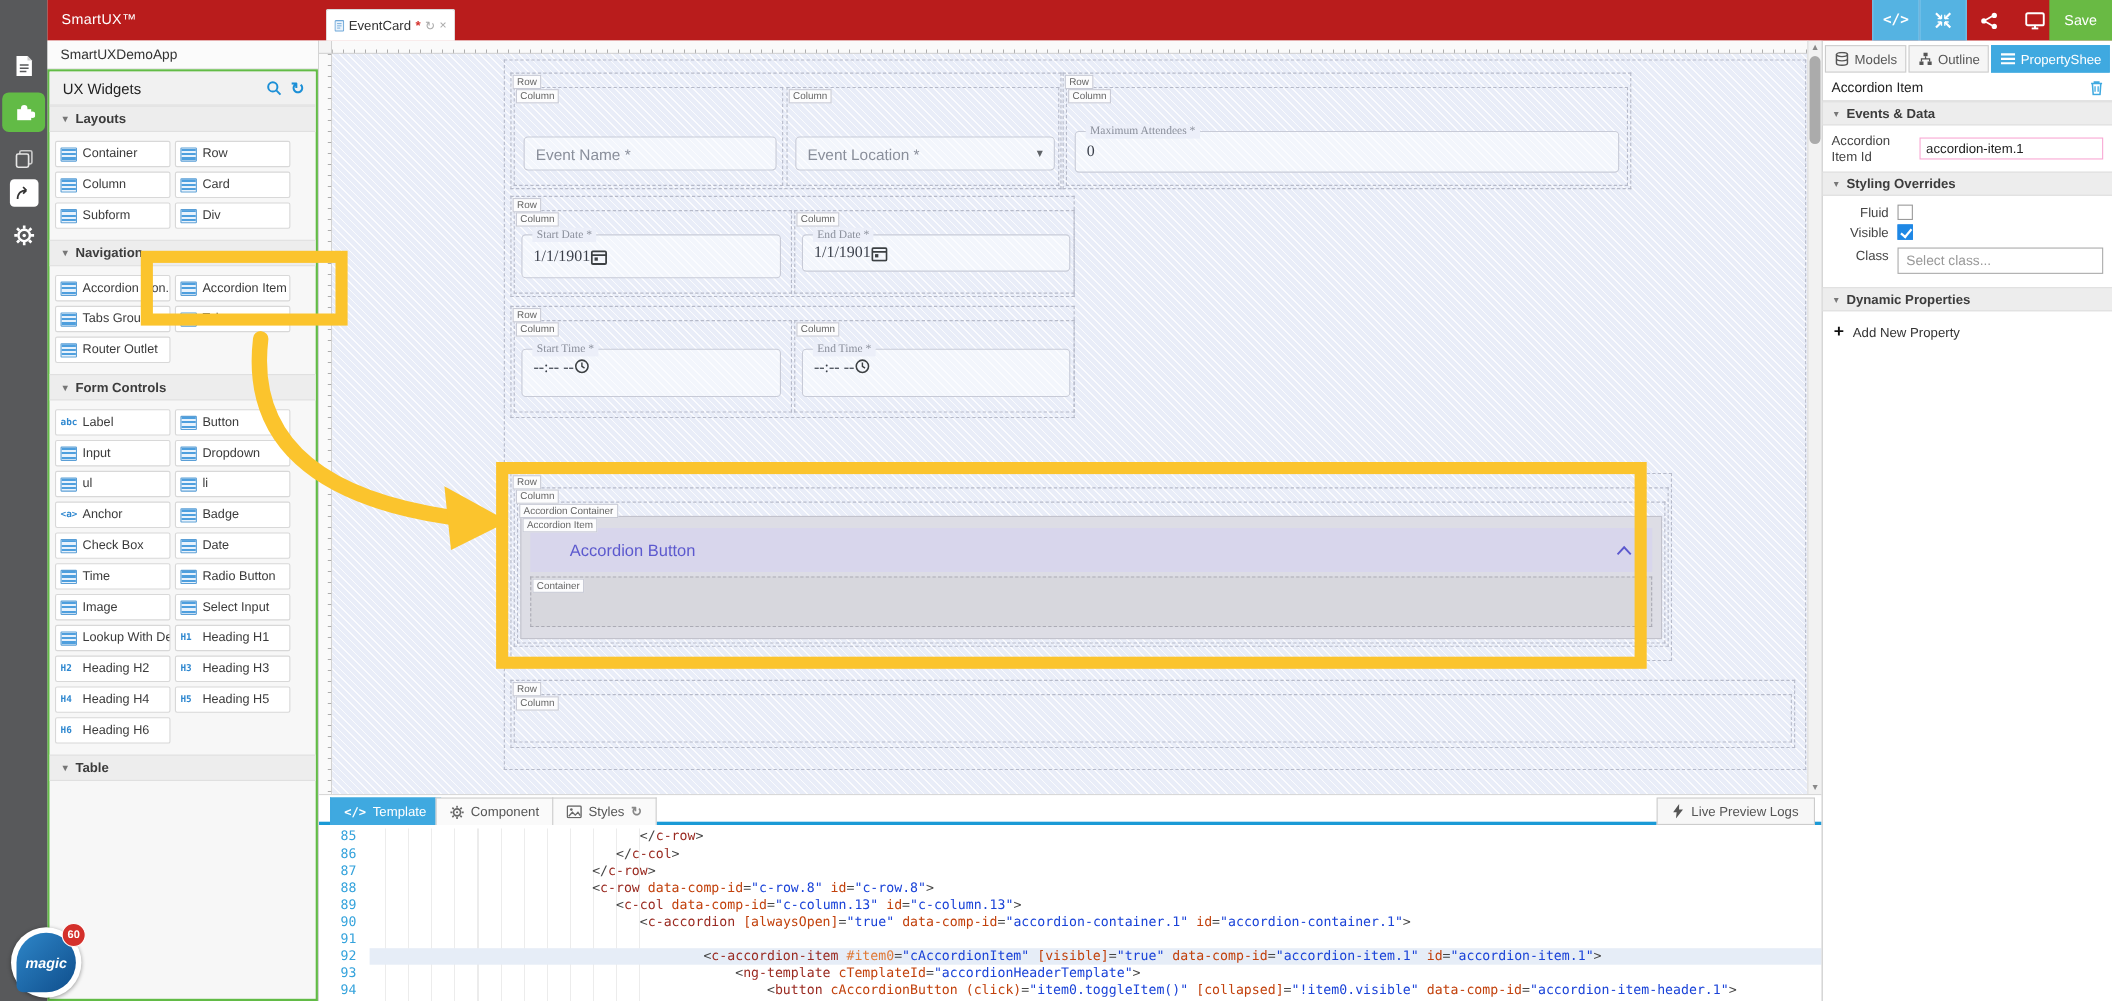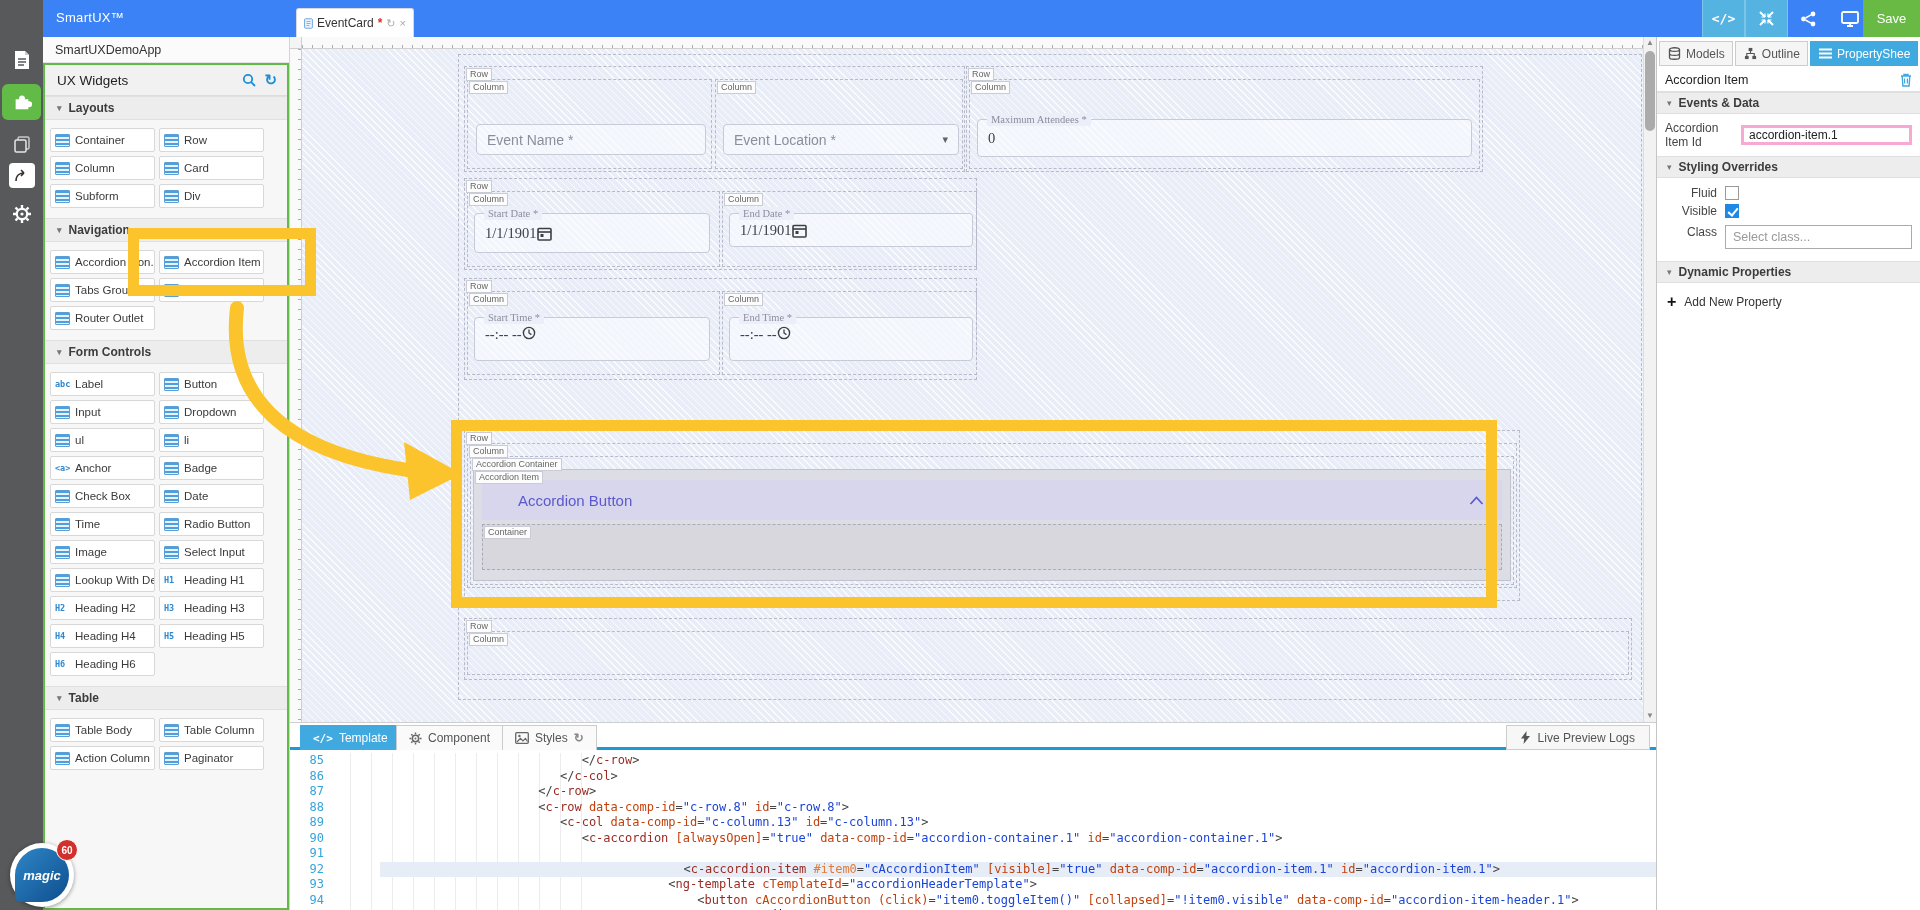--- a/index.html
+++ b/index.html
@@ -1,20 +1,20 @@
 <!DOCTYPE html>
 <html><head>
 <meta charset="utf-8">
 <style>
   html,body{margin:0;padding:0;width:1920px;height:910px;overflow:hidden;
     font-family:"Liberation Sans",sans-serif;background:#fff;position:relative;}
   *{box-sizing:border-box;}
 
   
-  #topbar{position:absolute;left:43px;top:0;right:0;height:37px;background:#3b82f6;}
+  #topbar{position:absolute;left:43px;top:0;right:0;height:37px;background:#b91c1c;}
   #app-title{position:absolute;left:13px;top:10px;color:#fff;font-size:13px;letter-spacing:.3px;}
   .tb-btn{position:absolute;top:0;height:37px;width:43px;display:flex;align-items:center;justify-content:center;color:#fff;cursor:pointer;}
   .tb-btn.lite{background:#55B3E2;border-left:1px solid #7cc4ea;border-right:1px solid #7cc4ea;}
   #save-btn{position:absolute;top:0;right:0;height:37px;width:57px;background:#69BA44;color:#fff;
     display:flex;align-items:center;justify-content:center;font-size:13px;cursor:pointer;}
   .codeglyph{font-family:"DejaVu Sans Mono",monospace;font-size:13px;font-weight:bold;}
 
   
   #left-rail{position:absolute;left:0;top:0;width:43px;height:910px;background:#58595B;z-index:5;}
   .rail-ic{position:absolute;left:8px;width:27px;height:27px;display:flex;align-items:center;justify-content:center;}
@@ -85,37 +85,37 @@
   .btab.active{background:#3FA9E0;color:#fff;border-color:#3FA9E0;}
   #live-logs{position:absolute;right:6px;top:2px;height:25px;display:flex;align-items:center;gap:8px;padding:0 14px;
     font-size:12px;color:#555;background:#F7F7F7;border:1px solid #CCC;cursor:pointer;}
   #editor{position:absolute;left:0;right:0;top:30px;bottom:0;background:#fff;overflow:hidden;
     font-family:"DejaVu Sans Mono",monospace;font-size:12px;}
   #guides{position:absolute;left:60px;top:0;width:250px;bottom:0;
     background:repeating-linear-gradient(90deg,#ECECEC 0 1px,transparent 1px 21px);}
   .cl{position:relative;height:15.5px;line-height:15.5px;display:flex;white-space:pre;}
   .cl .g{flex:0 0 46px;text-align:right;padding-right:12px;color:#35A3DC;}
   .cl .c{flex:1;}
-  .cl.hl .c{background:#E6EDF7;margin-left:44px;}
+  .cl.hl .c{background:#E6EDF7;}
   .tk-p{color:#444;} .tk-t{color:#9A2A21;} .tk-a{color:#c2410c;} .tk-s{color:#1A43D8;} .tk-r{color:#E07B39;} .tk-x{color:#222;}
 
   
   #right-panel{position:absolute;left:1656px;top:37px;width:264px;bottom:0;background:#fff;border-left:1px solid #C5C5C5;font-size:12px;color:#333;}
   #rtabs{display:flex;gap:2px;padding:4px 2px 0 2px;}
   .rtab{height:25px;display:flex;align-items:center;gap:5px;padding:0 8px;border:1px solid #CCC;background:#F5F5F5;
     color:#555;font-size:12px;cursor:pointer;white-space:nowrap;overflow:hidden;}
   .rtab.active{background:#3FA9E0;border-color:#3FA9E0;color:#fff;}
   #rtitle{height:24px;display:flex;align-items:center;padding:0 8px;border-bottom:1px solid #E0E0E0;font-size:12.5px;color:#222;margin-top:2px;}
   #rtitle .sp{flex:1;}
   .rsec{height:22px;background:#EDEDED;border-top:1px solid #DFDFDF;border-bottom:1px solid #DFDFDF;
     display:flex;align-items:center;padding-left:10px;font-weight:bold;color:#3C3C3C;}
   .rsec .tri{color:#777;font-size:9px;margin-right:7px;font-weight:normal;}
   .frow{display:flex;align-items:center;padding:7px 8px;}
   .frow label{width:92px;color:#444;}
-  .frow input[type=text]{flex:1;height:20px;border:3px solid #f9a8d4;font-size:12px;padding:0 5px;color:#222;font-family:"Liberation Sans",sans-serif;}
+  .frow input[type=text]{flex:1;height:20px;border:1px solid #f9a8d4;font-size:12px;padding:0 5px;color:#222;font-family:"Liberation Sans",sans-serif;}
   .srow{display:flex;align-items:flex-start;padding:2px 8px;}
   .srow label{width:52px;text-align:right;margin-right:8px;color:#444;}
   .cb{width:14px;height:14px;border:1px solid #9A9A9A;background:#fff;display:inline-block;}
   .cb.on{background:#1E88E5;border-color:#1E88E5;position:relative;}
   .cb.on::after{content:"";position:absolute;left:4px;top:1px;width:4px;height:8px;border:solid #fff;border-width:0 2px 2px 0;transform:rotate(40deg);}
   #class-input{flex:1;height:24px;border:1px solid #ABABAB;font-size:12.5px;padding:0 7px;color:#222;font-family:"Liberation Sans",sans-serif;}
   #class-input::placeholder{color:#999;}
   #add-prop{display:flex;align-items:center;gap:8px;padding:10px 10px;color:#333;cursor:pointer;}
   #add-prop .plus{font-size:16px;font-weight:bold;color:#111;}
 
@@ -368,38 +368,20 @@
             <span>Heading H5</span>
           </div>
           <div class="w-btn">
             <span class="w-ico-txt">H6</span>
             <span>Heading H6</span>
           </div>
         </div>
         <div class="w-sec-h">
           <span class="tri">▾</span>
           <span>Table</span>
-        </div>
-        <div class="w-grid">
-          <div class="w-btn">
-            <span class="w-ico"></span>
-            <span>Table Body</span>
-          </div>
-          <div class="w-btn">
-            <span class="w-ico"></span>
-            <span>Table Column</span>
-          </div>
-          <div class="w-btn">
-            <span class="w-ico"></span>
-            <span>Action Column</span>
-          </div>
-          <div class="w-btn">
-            <span class="w-ico"></span>
-            <span>Paginator</span>
-          </div>
         </div>
       </div>
   </div>
 </div>
 
 <div id="canvas">
   <div id="corner"></div>
   <div id="hruler"></div>
   <div id="vruler"></div>
 

